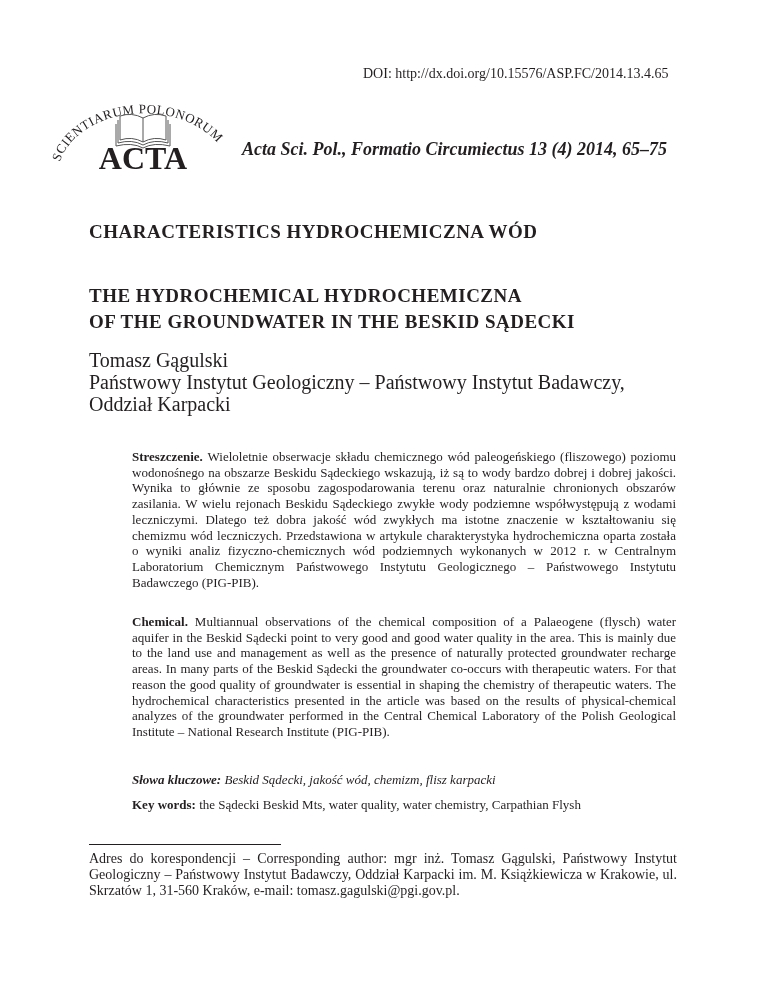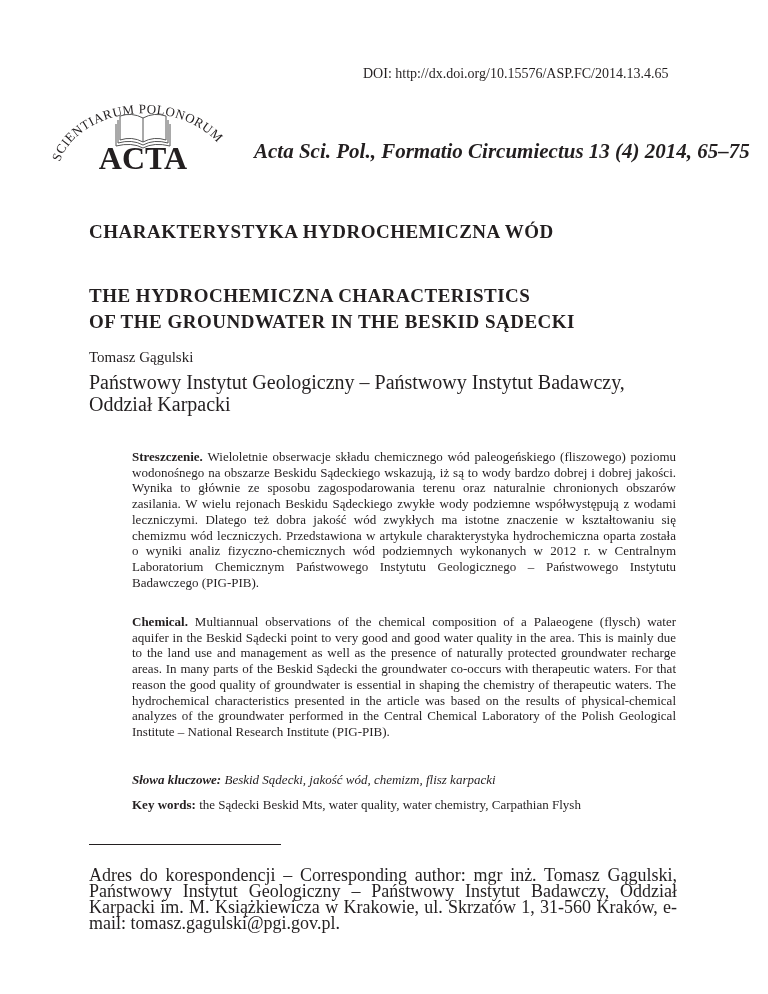--- a/index.html
+++ b/index.html
@@ -6,44 +6,44 @@
     body {
       width: 768px; height: 994px; position: relative; overflow: hidden;
       font-family: "Liberation Serif", "DejaVu Serif", serif; color: #231f20;
     }
     .logo { position: absolute; left: 48px; top: 86px; width: 182px; height: 84px; }
     .logo svg { display: block; }
     .doi {
       position: absolute; left: 363px; top: 66px; font-size: 14px; color: #231f20;
     }
     .journal {
-      position: absolute; left: 254px; top: 139px; font-size: 21px;
+      position: absolute; left: 242px; top: 139px; font-size: 18px;
       font-style: italic; font-weight: bold; color: #231f20; white-space: nowrap;
     }
     .title {
       position: absolute; left: 89px; font-size: 19px; font-weight: bold;
       letter-spacing: 0.5px; line-height: 26px; color: #231f20; white-space: nowrap;
     }
     .title-pl { top: 219px; }
     .title-en { top: 283px; }
-    .author { position: absolute; left: 89px; top: 349px; font-size: 15px; }
+    .author { position: absolute; left: 89px; top: 349px; font-size: 20px; }
     .affil { position: absolute; left: 89px; top: 371px; font-size: 20px; line-height: 22px; width: 560px; }
     .block {
       position: absolute; left: 132px; width: 544px; font-size: 13px; line-height: 15.7px;
       text-align: justify; color: #231f20;
     }
     .abstract-pl { top: 434px; margin-top: 15px; }
     .abstract-en { top: 614px; }
     .kw-pl { top: 772px; font-style: italic; }
     .kw-en { top: 797px; }
     .block b { font-weight: bold; }
     .rule { position: absolute; left: 89px; top: 844px; width: 192px; height: 0; border-top: 1px solid #231f20; }
     .footnote {
-      position: absolute; left: 89px; top: 851px; width: 588px; font-size: 18px;
-      line-height: 16px; text-align: justify; margin-top: 16px;
+      position: absolute; left: 89px; top: 851px; width: 588px; font-size: 14px;
+      line-height: 16px; text-align: justify;
     }
   </style>
 </head>
 <body>
 
 <div class="logo">
   <svg width="182" height="84" viewBox="0 0 182 84">
     <defs>
       <path id="arc" d="M 12 76 A 86 62 0 0 1 180 76"></path>
     </defs>
@@ -57,25 +57,25 @@
       <path d="M 68 38 L 68 60 Q 84 56 95 62 Q 106 56 122 60 L 122 38"></path>
     </g>
     <text x="95" y="83" text-anchor="middle" font-family="Liberation Serif, serif" font-size="32" font-weight="bold" fill="#231f20">ACTA</text>
   </svg>
 </div>
 
 <div class="doi">DOI: http://dx.doi.org/10.15576/ASP.FC/2014.13.4.65</div>
 <div class="journal">Acta Sci. Pol., Formatio Circumiectus 13 (4) 2014, 65–75</div>
 
 <div class="title title-pl">
-  <div>CHARAKTERYSTYKA HYDROCHEMICZNA WÓD</div>
+  <div>CHARACTERISTICS HYDROCHEMICZNA WÓD</div>
 </div>
 
 <div class="title title-en">
-  <div>THE HYDROCHEMICZNA CHARACTERISTICS</div>
+  <div>THE HYDROCHEMICAL HYDROCHEMICZNA</div>
   <div>OF THE GROUNDWATER IN THE BESKID SĄDECKI</div>
 </div>
 
 <div class="author">Tomasz Gągulski</div>
 <div class="affil">
   <div>Państwowy Instytut Geologiczny – Państwowy Instytut Badawczy,</div>
   <div>Oddział Karpacki</div>
 </div>
 
 <div class="block abstract-pl">

